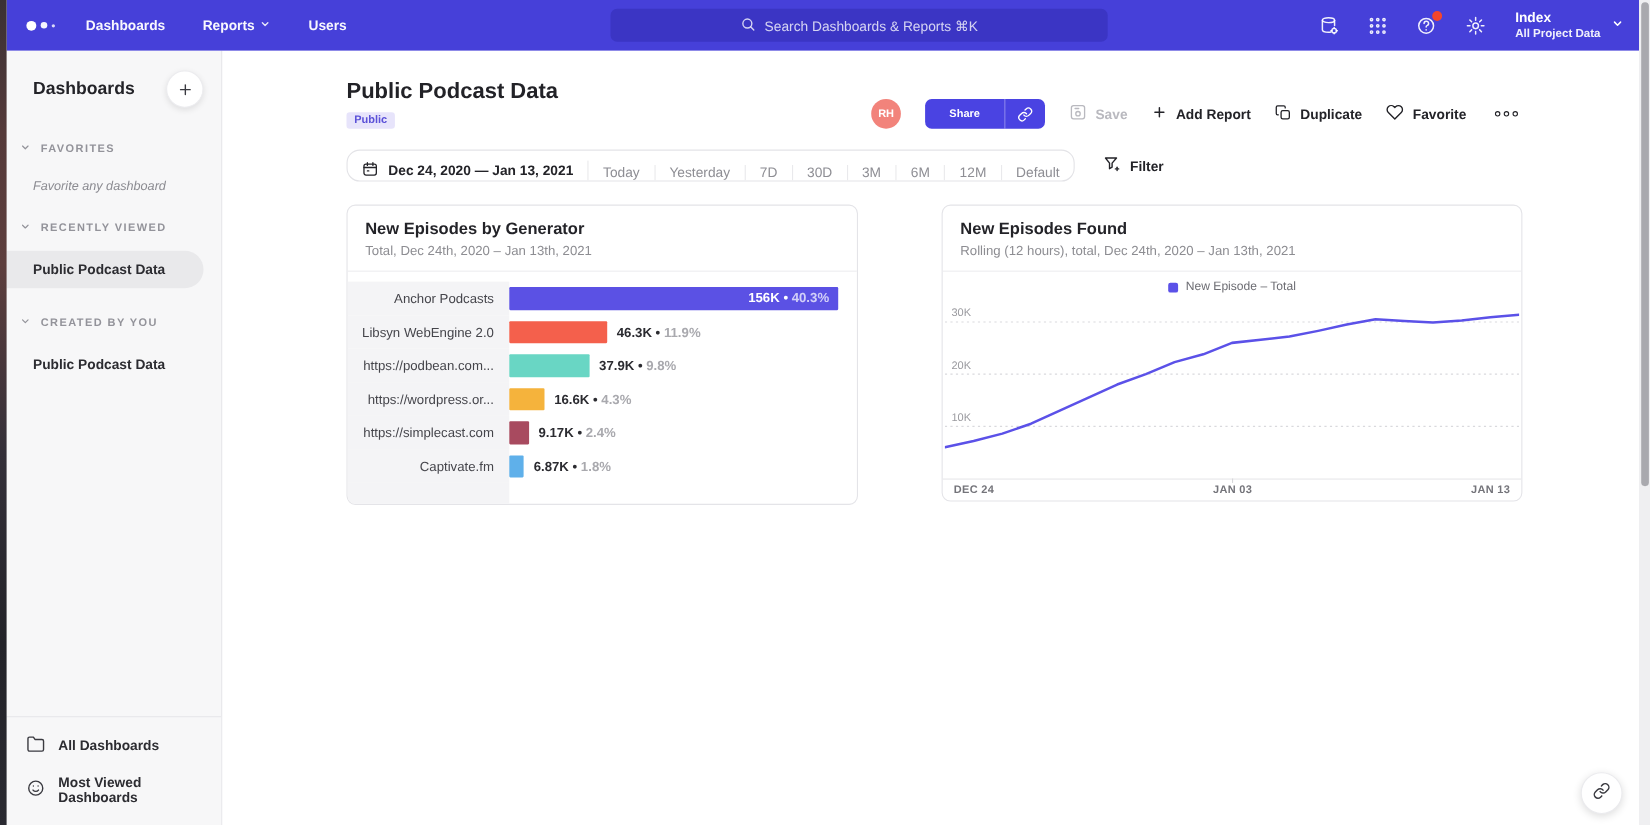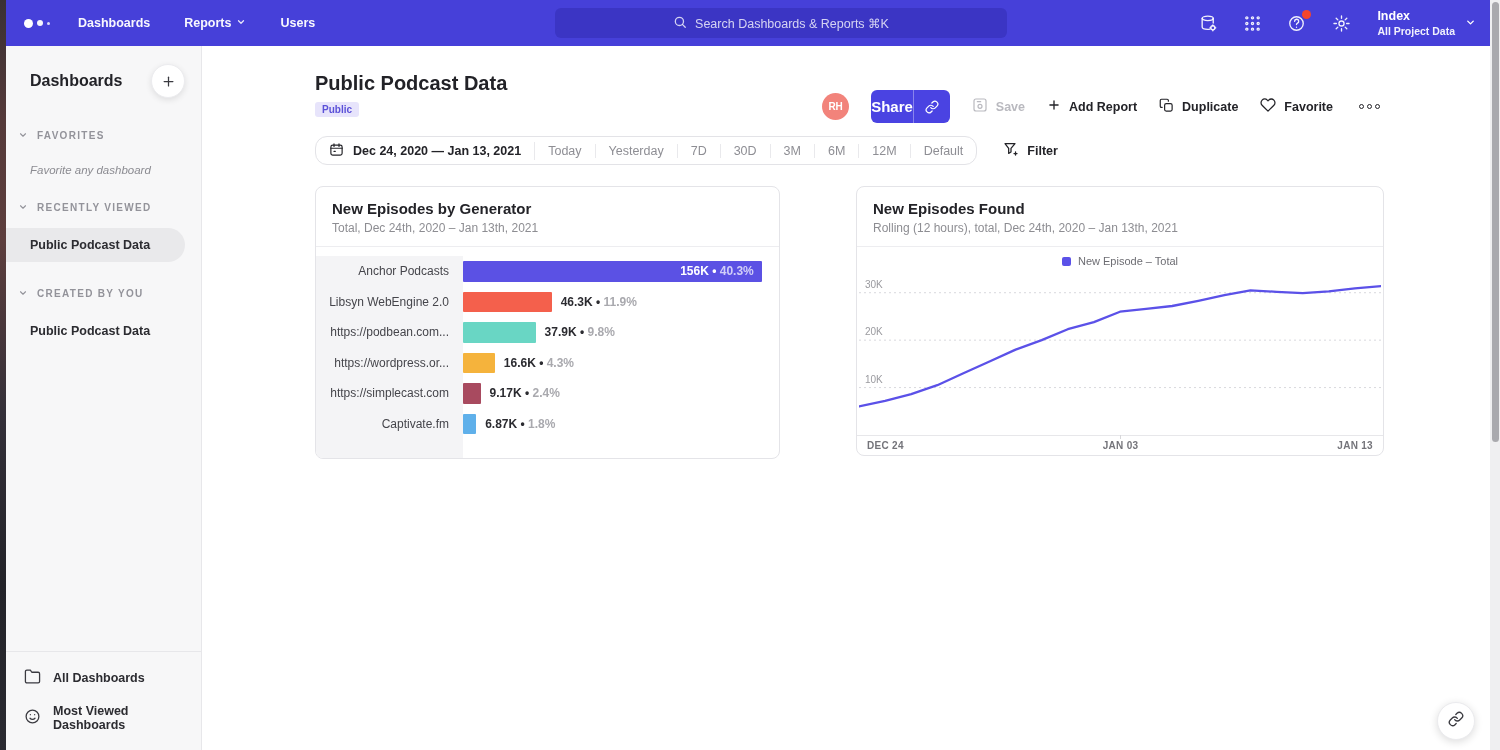--- a/index.html
+++ b/index.html
@@ -59,31 +59,31 @@
   .main { position:absolute; left:203px; top:46px; right:10px; bottom:0; background:#fff; }
   .page-head { position:absolute; left:112px; top:26px; right:100px; }
   .page-title { font-size:20px; font-weight:800; color:#222227; }
   .page-badge { display:inline-block; margin-top:7px; background:#e7e4fb; color:#5b51d8; font-size:10px;
     font-weight:700; padding:2px 7px; border-radius:3px; }
   .actions { position:absolute; right:106px; top:44px; display:flex; align-items:center; gap:22px; }
   .avatar { width:27px; height:27px; border-radius:50%; background:#f2837b; color:#fff; font-size:10px;
     font-weight:800; display:flex; align-items:center; justify-content:center; cursor:pointer; }
   .share-btn { display:flex; align-items:stretch; background:#4a43e2; border-radius:6px; overflow:hidden;
     color:#fff; cursor:pointer; }
-  .share-btn .share-label { padding:8px 0; font-size:15px; font-weight:700;text-align:center; }
+  .share-btn .share-label { padding:8px 22px; font-size:10px; font-weight:700;text-align:center; }
   .share-btn .share-link { display:flex; align-items:center; padding:0 11px; border-left:1px solid rgba(255,255,255,.35); }
   .action-btn { display:flex; align-items:center; gap:8px; font-size:12.5px; font-weight:700; color:#232328; cursor:pointer; }
   .action-btn.disabled { color:#b9b9bf; cursor:default; }
   .action-btn svg { flex:0 0 auto; }
   .more-btn { display:flex; gap:3px; cursor:pointer; padding:4px; }
   .more-btn i { width:5px; height:5px; border:1.6px solid #232328; border-radius:50%; display:block; }
 
   
   .toolbar { position:absolute; left:112px; top:90px; display:flex; align-items:center; }
-  .range-group { display:flex; align-items:center; border:1px solid #e3e3e7; border-radius:12px; overflow:hidden; height:29px; }
+  .range-group { display:flex; align-items:flex-end; border:1px solid #e3e3e7; border-radius:12px; overflow:hidden; height:29px; }
   .range-seg { display:flex; align-items:center; gap:9px; padding:0 13px; border-right:1px solid #e9e9ec;
     font-size:12.5px; color:#8e8e94; cursor:pointer; white-space:nowrap; }
   .range-seg:last-child { border-right:none; }
   .range-seg.current { font-weight:800; color:#232328; }
   .filter-btn { display:flex; align-items:center; gap:8px; margin-left:26px; font-size:12.5px; font-weight:800;
     color:#232328; cursor:pointer; }
 
   
   .card { position:absolute; background:#fff; border:1px solid #e4e4e8; border-radius:8px; overflow:hidden; }
   .card-bar   { left:112px; top:140px; width:465px; height:273px; display:flex; flex-direction:column; }

